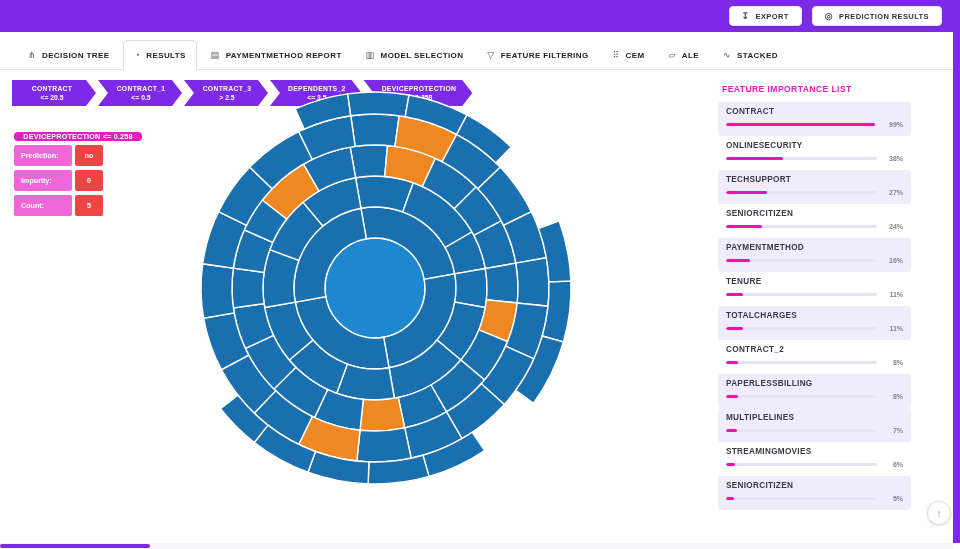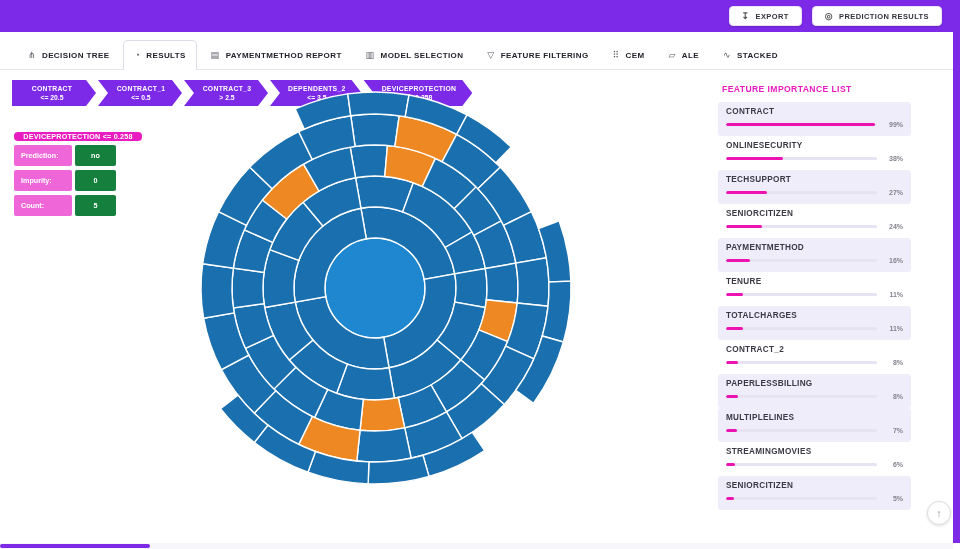--- a/index.html
+++ b/index.html
@@ -31,21 +31,21 @@
   .chip .n { font-size:6.8px; font-weight:bold; letter-spacing:.3px; line-height:9px; }
   .chip .c { font-size:6.8px; font-weight:bold; line-height:9px; }
 
   
   .node-card { position:absolute; top:132px; left:14px; width:128px; }
   .node-card .hd { background:#e81cc0; color:#fff; font-size:7.2px; font-weight:bold; text-align:center;
                    padding:0 6px; border-radius:4px; letter-spacing:.2px; }
   .node-row { display:flex; gap:3px; margin-top:4px; }
   .node-row .lbl { width:58px; background:#ee66d8; color:#fff; font-size:7.2px; font-weight:bold;
                    padding:6px 0 6px 7px; border-radius:2px; }
-  .node-row .val { width:41px; background:#15803d; color:#fff; font-size:7.2px; font-weight:bold;
+  .node-row .val { width:28px; background:#ef4444; color:#fff; font-size:7.2px; font-weight:bold;
                    text-align:center; padding:6px 0; border-radius:2px; }
 
   
   .sunburst-wrap { position:absolute; left:173px; top:84px; width:404px; height:408px; }
 
   
   .fi-panel { position:absolute; left:718px; top:78px; width:193px; }
   .fi-title { color:#e81cc0; font-size:8.6px; font-weight:bold; letter-spacing:.4px; padding:6px 4px 8px 4px; }
   .fi-row { padding:5px 8px 3px 8px; height:34px; border-radius:3px; }
   .fi-row.alt { background:#efedfa; }

